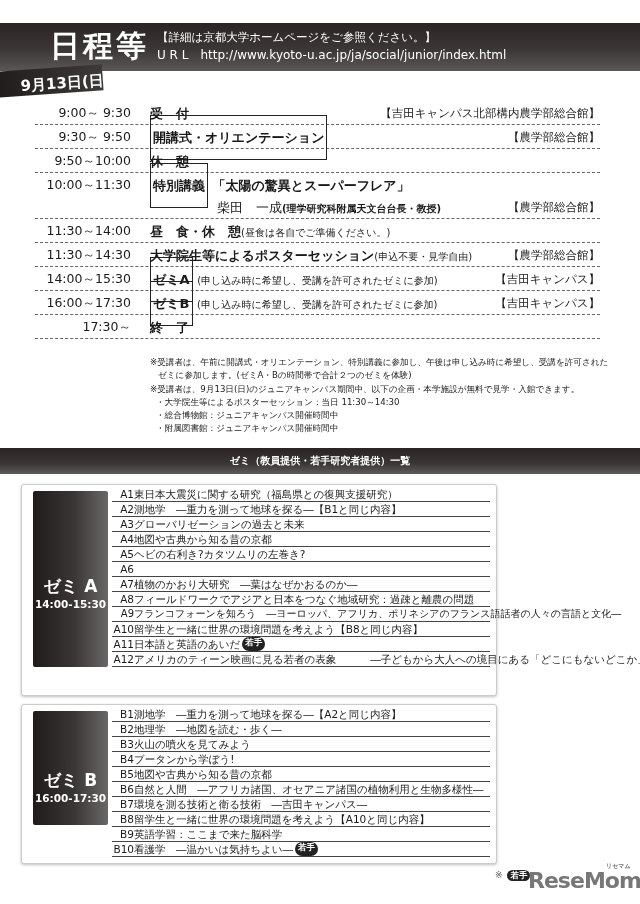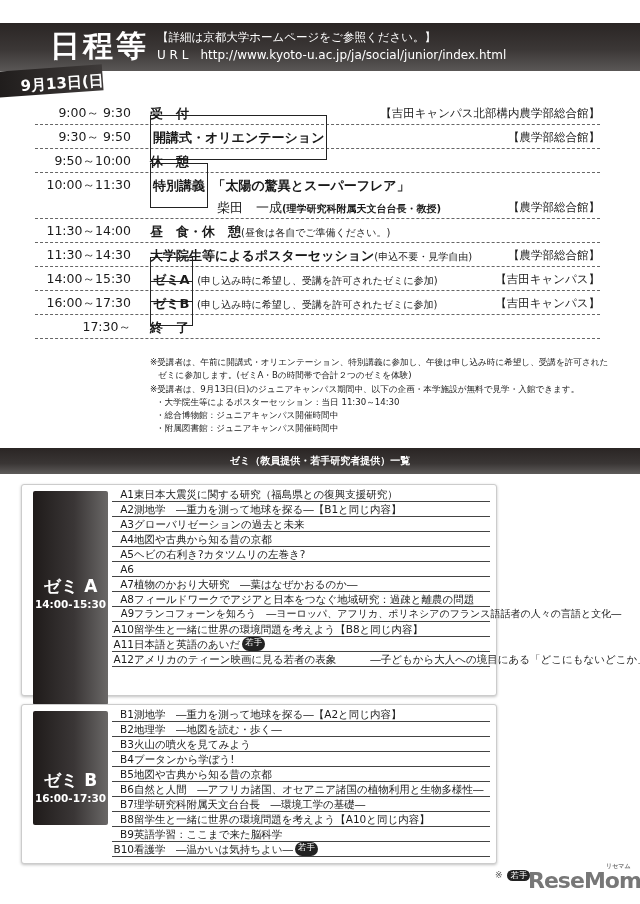--- a/index.html
+++ b/index.html
@@ -51,30 +51,30 @@
     position:absolute; left:21px; width:471px; border:1px solid #ccc; border-radius:3px;
     background:#fff; box-shadow: 0 1px 3px rgba(0,0,0,0.25);
   }
   .zemi-panel.a { top:484px; width:474px; height:210px; }
   .zemi-panel.b { top:704px; width:474px; height:158px; }
   .zemi-label {
     position:absolute; left:11px; top:6px; width:75px;
     background: linear-gradient(to right, #1f1b1a 0%, #3a3636 55%, #6a6867 100%);
     color:#fff; border-radius:2px; text-align:center;
   }
-  .zemi-panel.a .zemi-label { height:214px; }
+  .zemi-panel.a .zemi-label { height:176px; }
   .zemi-panel.b .zemi-label { height:114px; }
   .zemi-name { font-weight:bold; font-size:17px; }
   .zemi-time { font-weight:bold; font-size:10.5px; }
   .zemi-list { position:absolute; left:90px; top:2px; width:378px;text-align:right; }
   .zitem { border-bottom:1.5px solid #444; font-size:10.5px; line-height:14px; display:flex; white-space:nowrap; }
   .zitem .code { width:22px; flex:0 0 22px; }
   .badge {
     display:inline-block; background:#222; color:#fff; font-size:8.5px; border-radius:7px;
-    padding:0 3px; line-height:11px; font-weight:normal; margin-left:2px;
+    padding:0 3px; line-height:11px; font-weight:bold; margin-left:2px;
   }
   .footer-legend { position:absolute; left:495px; top:870px; font-size:9px; color:#555; }
   .watermark { position:absolute; left:528px; top:868px; font-size:22px; font-weight:bold; color:#777; letter-spacing:-1px; }
   .watermark .r { font-size:6px; position:absolute; left:78px; top:-6px; letter-spacing:0; }
 </style>
 </head>
 <body>
 
 <div class="header-band"></div>
 <div class="header-title">日程等</div>
@@ -227,21 +227,21 @@
     <div class="zitem">
         <span class="code">B5</span>
         <span>地図や古典から知る昔の京都</span>
       </div>
     <div class="zitem">
         <span class="code">B6</span>
         <span>自然と人間　―アフリカ諸国、オセアニア諸国の植物利用と生物多様性―</span>
       </div>
     <div class="zitem">
         <span class="code">B7</span>
-        <span>理学研究科附属天文台台長　―環境工学の基礎―</span>
+        <span>環境を測る技術と衛る技術　―吉田キャンパス―</span>
       </div>
     <div class="zitem">
         <span class="code">B8</span>
         <span>留学生と一緒に世界の環境問題を考えよう【A10と同じ内容】</span>
       </div>
     <div class="zitem">
         <span class="code">B9</span>
         <span>英語学習：ここまで来た脳科学</span>
       </div>
     <div class="zitem">

